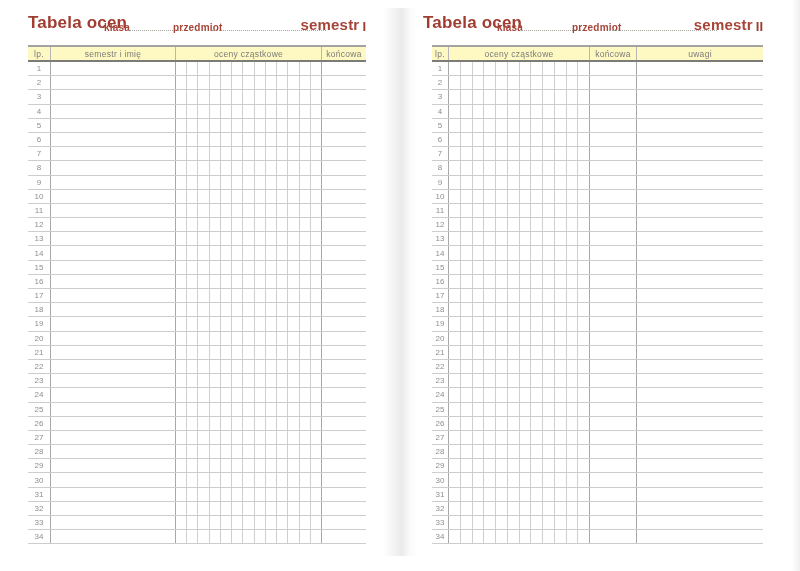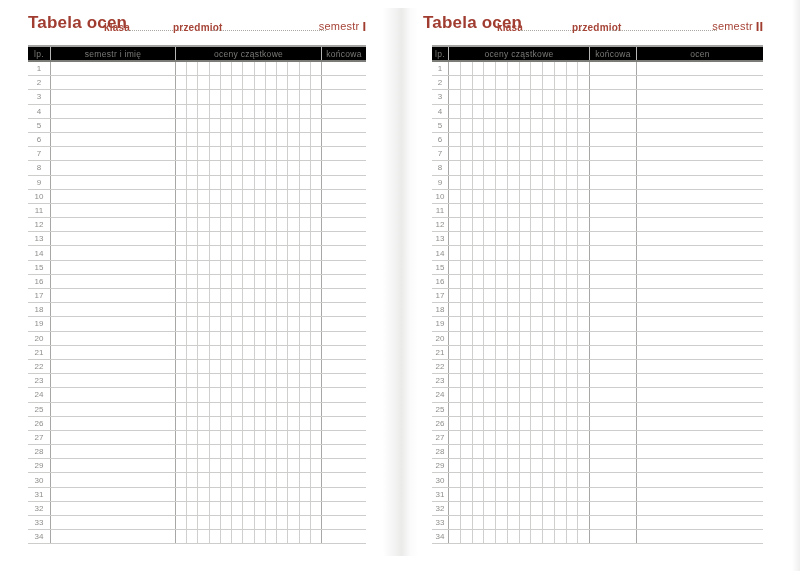--- a/index.html
+++ b/index.html
@@ -22,29 +22,29 @@
   .dots{position:absolute;bottom:7px;height:1px;border-bottom:1.6px dotted #aba69f;}
   .page-left  .klasa-label{left:76px;}
   .page-left  .dots-klasa{left:99px;width:60px;}
   .page-left  .przedmiot-label{left:145px;}
   .page-left  .dots-przedmiot{left:184px;width:114px;}
   .page-right .klasa-label{left:74px;}
   .page-right .dots-klasa{left:98px;width:62px;}
   .page-right .przedmiot-label{left:149px;}
   .page-right .dots-przedmiot{left:186px;width:108px;}
   .semestr-group{position:absolute;right:0;bottom:4px;white-space:nowrap;}
-  .semestr-label{font-size:11px;font-weight:normal;color:#a64438;letter-spacing:.2px;}
+  .semestr-label{font-size:15px;font-weight:bold;color:#a64438;letter-spacing:.2px;}
   .semestr-numeral{font-size:13px;font-weight:bold;color:#a03c30;margin-left:3px;vertical-align:-1px;}
 
   
   .grid{position:absolute;top:33px;left:0;right:0;}
   .page-right .grid{left:9px;}
   .thead{
     display:flex;height:17px;box-sizing:border-box;align-items:stretch;
-    background:#000000;border-top:2px solid #a3a3a1;border-bottom:2px solid #7b7b78;
+    background:#fef9c3;border-top:2px solid #a3a3a1;border-bottom:2px solid #7b7b78;
   }
   .th{
     box-sizing:border-box;display:flex;align-items:center;justify-content:center;
     font-size:8.5px;color:#7b7b78;letter-spacing:.3px;border-right:1px solid #b7b7b5;
   }
   .th:last-child{border-right:none;}
 
   .row{display:flex;height:14.2px;box-sizing:border-box;border-bottom:1px solid #cdcdcb;}
   .cell{box-sizing:border-box;height:100%;}
 
@@ -795,21 +795,21 @@
     <span class="dots dots-przedmiot"></span>
     <span class="semestr-group">
       <span class="semestr-label">semestr</span><span class="semestr-numeral">II</span>
     </span>
   </div>
   <div class="grid">
     <div class="thead">
       <div class="th w-lp">lp.</div>
       <div class="th w-grades">oceny cząstkowe</div>
       <div class="th w-konc">końcowa</div>
-      <div class="th w-uwagi">ocen</div>
+      <div class="th w-uwagi">uwagi</div>
     </div>
     <div class="tbody">
         <div class="row">
           <div class="cell c-lp w-lp">1</div>
           <div class="cell c-grades w-grades">
             <div class="g"></div>
             <div class="g"></div>
             <div class="g"></div>
             <div class="g"></div>
             <div class="g"></div>

